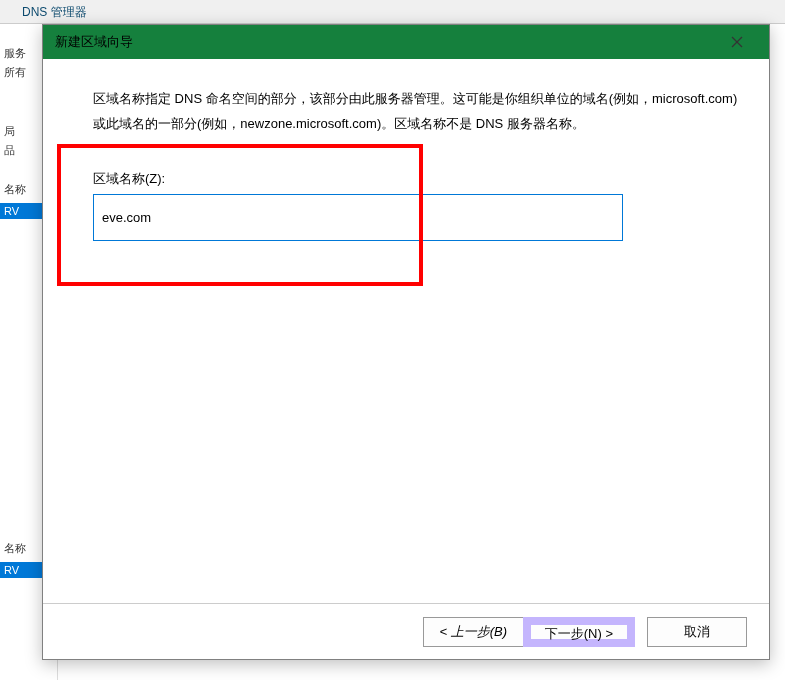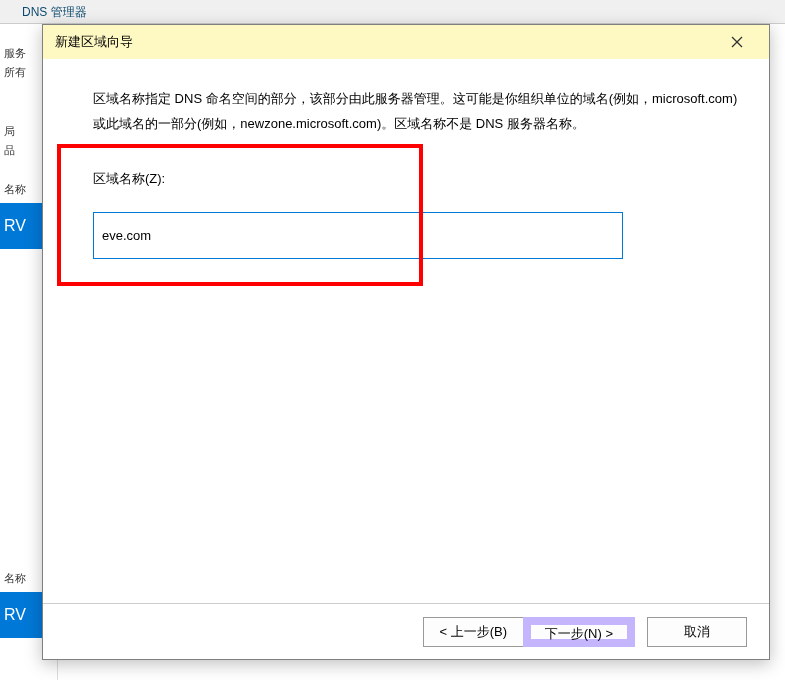--- a/index.html
+++ b/index.html
@@ -43,23 +43,23 @@
       width: 58px;
       bottom: 0;
       background: #fff;
       border-right: 1px solid #ddd;
       font-size: 12px;
       color: #333;
     }
     .bg-left-strip .sel {
       background: #0078d7;
       color: #fff;
-      padding: 14px 4px;
+      padding: 2px 4px;
       margin-top: 180px;
-      font-size: 16px;
+      font-size: 11px;
     }
     .bg-left-strip .item {
       padding: 2px 4px;
       font-size: 11px;
       color: #333;
     }
     .wizard-dialog {
       position: absolute;
       left: 42px;
       top: 24px;
@@ -69,21 +69,21 @@
       border: 1px solid #808080;
       box-shadow: 0 4px 16px rgba(0,0,0,0.25);
     }
     .titlebar {
       height: 34px;
       display: flex;
       align-items: center;
       justify-content: space-between;
       padding: 0 12px;
       font-size: 13px;
-      background: #fef9c3;
+      background: #15803d;
     }
     .close-btn {
       width: 40px;
       height: 28px;
       display: flex;
       align-items: center;
       justify-content: center;
       cursor: pointer;
     }
     .close-btn svg {
@@ -133,21 +133,21 @@
       position: absolute;
       left: -36px;
       top: -26px;
       width: 366px;
       height: 142px;
       border: 4px solid #ff0000;
       pointer-events: none;
     }
     .input-label {
       font-size: 13px;
-      margin-bottom: 24px;
+      margin-bottom: 6px;
     }
     .zone-input {
       width: 530px;
       height: 47px;
       border: 1px solid #0078d7;
       padding: 4px 8px;
       font-size: 13px;
       outline: none;
     }
     .footer-section {
@@ -168,20 +168,21 @@
       min-width: 100px;
       padding: 0 14px;
       font-size: 13px;
       background: #fdfdfd;
       border: 1px solid #999;
       cursor: pointer;
       margin-left: 0;
     }
     .wizard-btn.back {
       border-right: none;
+      font-style: italic;
     }
     .wizard-btn.next {
       border: 8px solid #c4b5fd;
     }
     .wizard-btn.cancel {
       margin-left: 12px;
     }
   </style>
 </head>
 <body>

